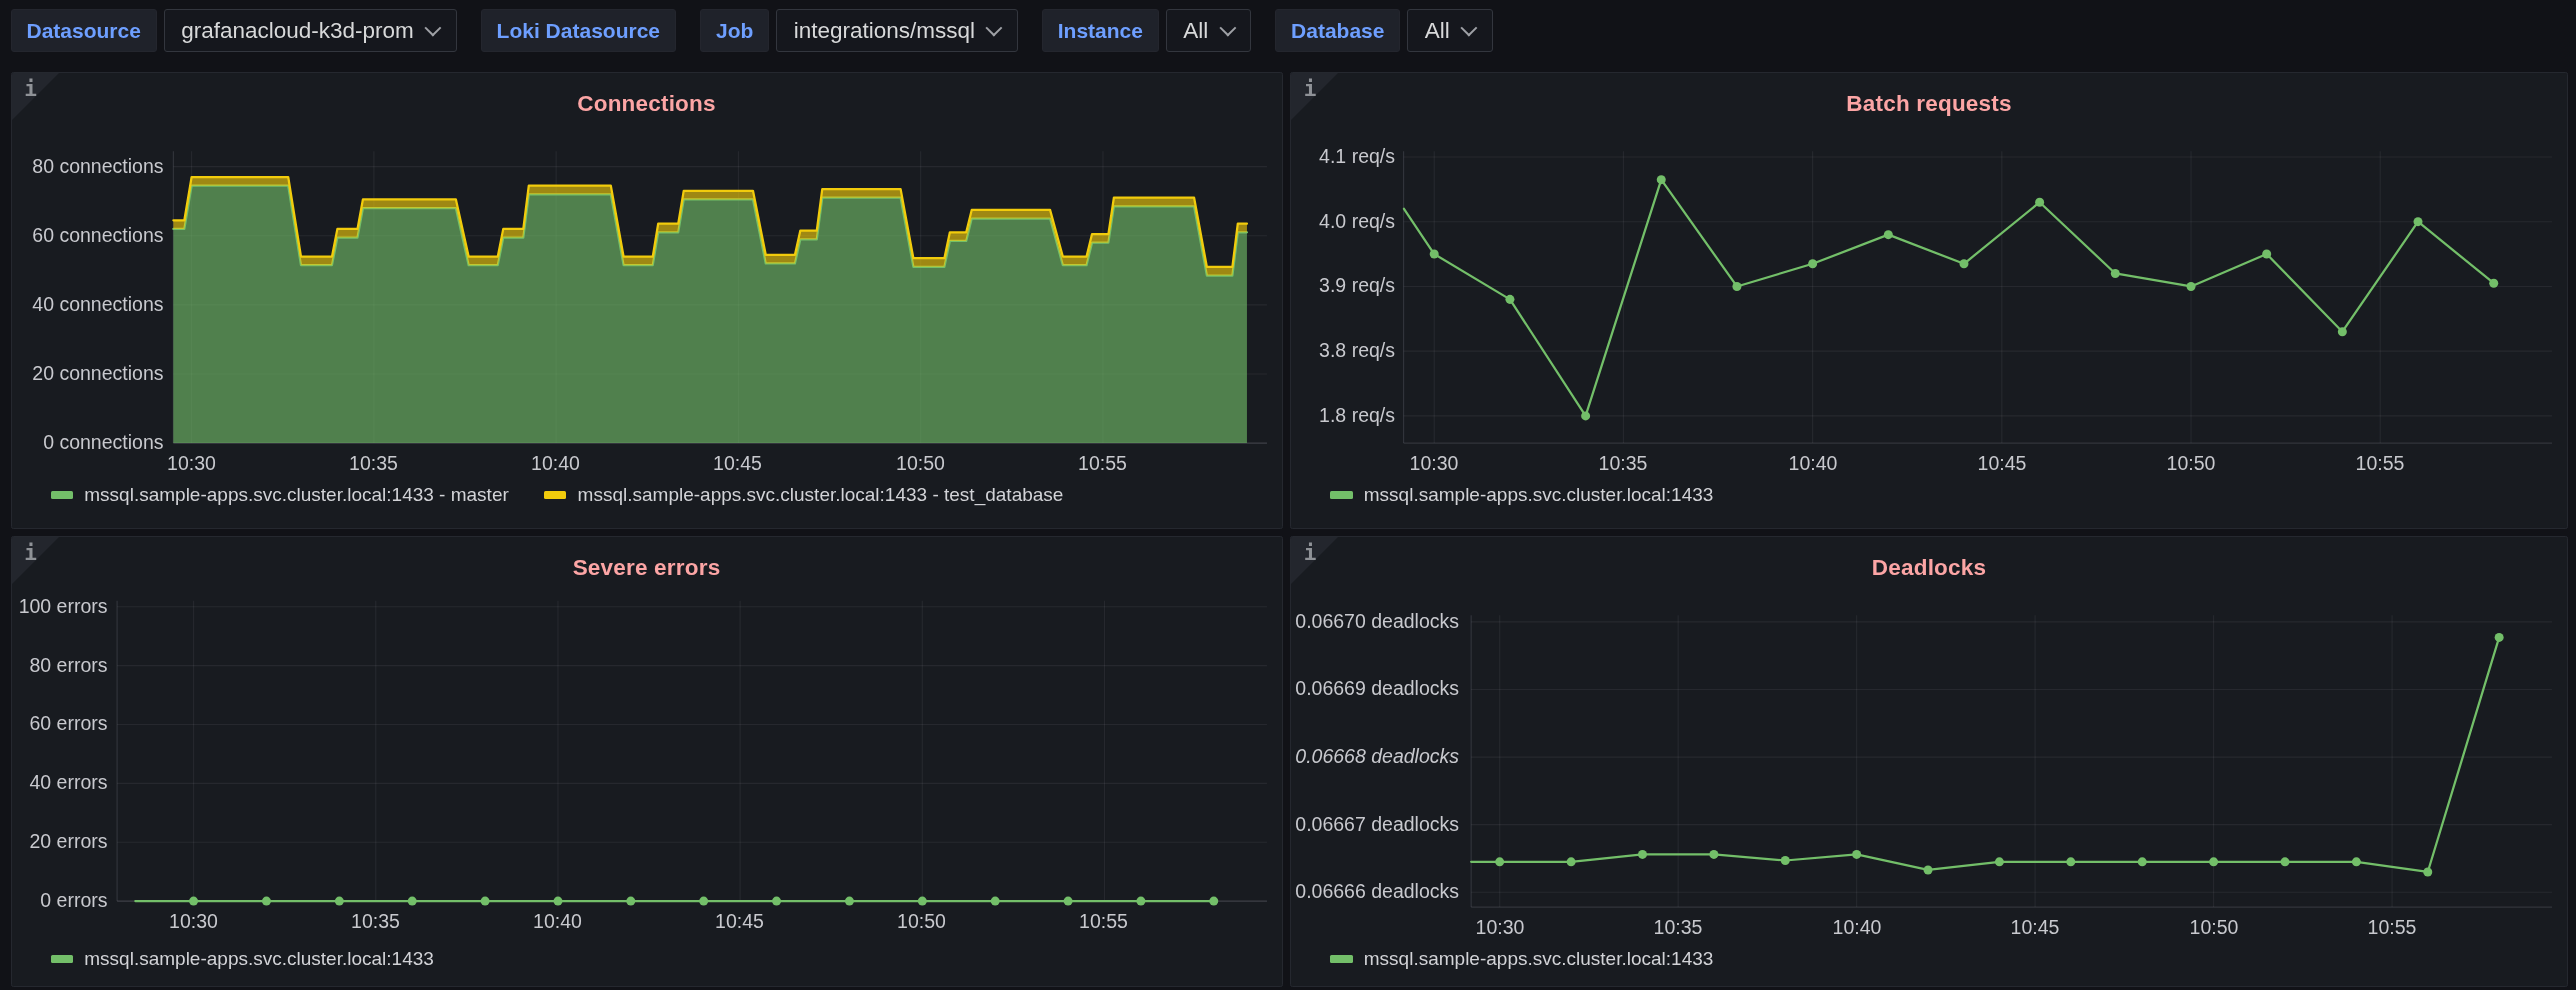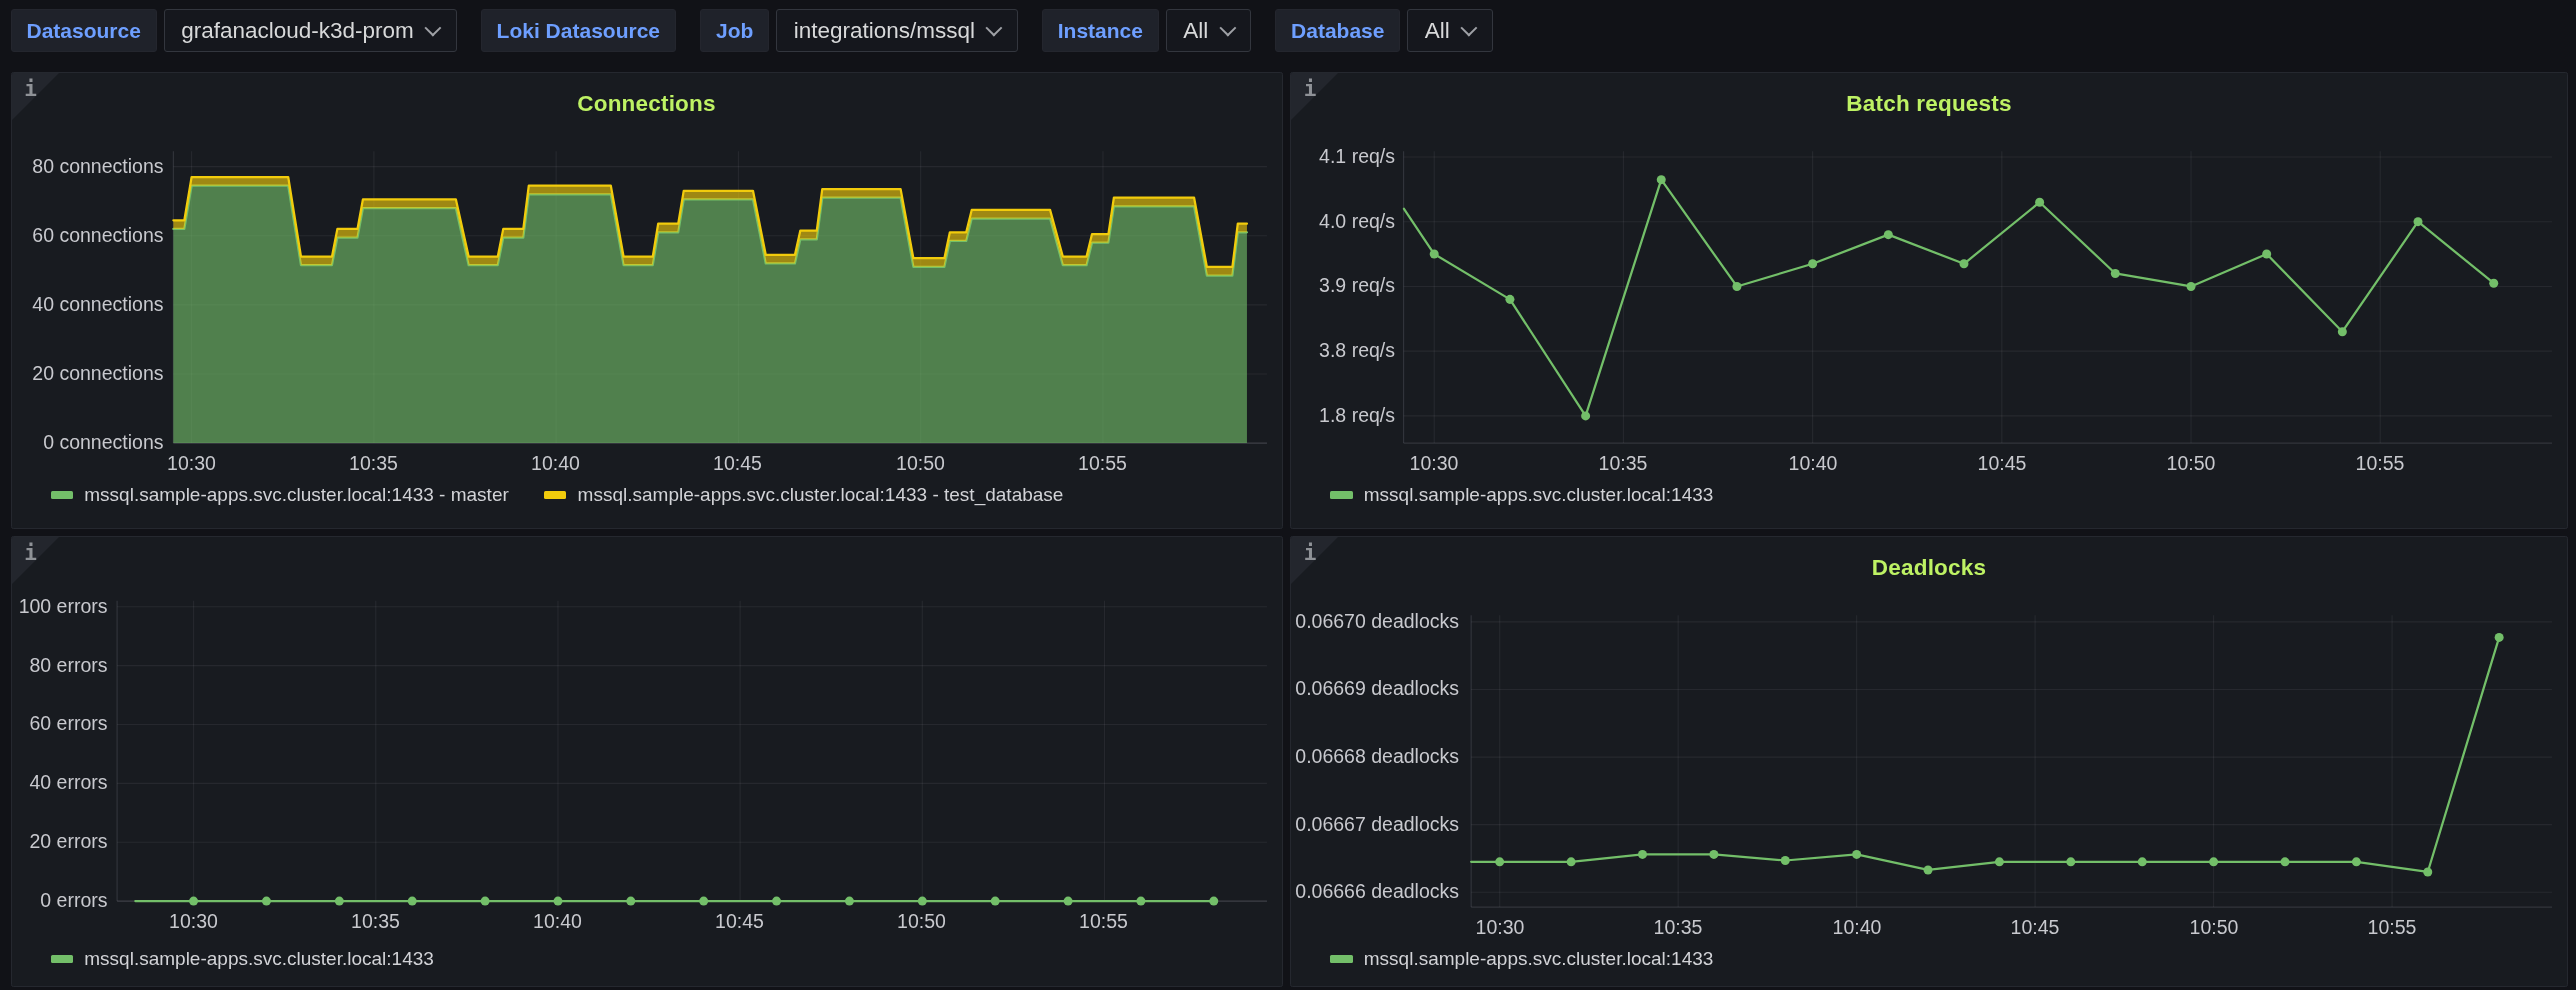--- a/index.html
+++ b/index.html
@@ -15,21 +15,21 @@
                 font-size:22.5px;padding:0 16.5px;border-radius:3px;border:0.8px solid #33363e;cursor:pointer;}
   .chev{width:9.8px;height:9.8px;border-right:2.3px solid #9fa1a6;border-bottom:2.3px solid #9fa1a6;
         transform:rotate(45deg);margin-left:13.5px;margin-top:-4.5px;flex:0 0 auto;}
 
   
   .panel{position:absolute;background:#181b20;border:0.8px solid #25282f;border-radius:2.3px;overflow:hidden;}
   #panel-0{left:10.5px;  top:72px; width:1270px;height:455px;}
   #panel-1{left:1290px;top:72px; width:1276px;height:455px;}
   #panel-2{left:10.5px;  top:536px;width:1270px;height:449px;}
   #panel-3{left:1290px;top:536px;width:1276px;height:449px;}
-  .panel-title{position:absolute;top:18px;left:0;width:100%;text-align:center;color:#bef264;
+  .panel-title{position:absolute;top:18px;left:0;width:100%;text-align:center;color:#fca5a5;
                font-size:22.5px;font-weight:700;letter-spacing:0.2px;cursor:pointer;}
   .corner{position:absolute;top:0;left:0;width:0;height:0;
           border-top:47px solid #23262d;border-right:47px solid transparent;cursor:pointer;}
   .info-glyph{position:absolute;top:3.8px;left:12.8px;color:#8f9297;
               font-family:"DejaVu Sans Mono",monospace;font-weight:700;font-size:21px;pointer-events:none;}
   svg.chart{position:absolute;left:0;top:0;}
   .y-label{position:absolute;white-space:nowrap;color:#c8c9ce;font-size:19.5px;transform:translateY(-52%);}
   .x-label{position:absolute;white-space:nowrap;color:#c8c9ce;font-size:19.5px;transform:translateX(-50%);}
   .legend{position:absolute;left:39px;display:flex;gap:35px;}
   .panel .legend{top:411px;}
@@ -205,20 +205,21 @@
         <circle cx="1018.6" cy="485.0" r="6" fill="#73bf69"></circle>
         <circle cx="1115.7" cy="485.0" r="6" fill="#73bf69"></circle>
         <circle cx="1212.8" cy="485.0" r="6" fill="#73bf69"></circle>
         <circle cx="1309.9" cy="485.0" r="6" fill="#73bf69"></circle>
         <circle cx="1407.0" cy="485.0" r="6" fill="#73bf69"></circle>
         <circle cx="1504.0" cy="485.0" r="6" fill="#73bf69"></circle>
         <circle cx="1601.1" cy="485.0" r="6" fill="#73bf69"></circle>
       </svg>
     <div class="corner"></div>
     <div class="info-glyph">i</div>
+    <div class="panel-title">Severe errors</div>
     <div class="legend">
       <div class="legend-item">
         <span class="swatch sw-green"></span>
         <span>mssql.sample-apps.svc.cluster.local:1433</span>
       </div>
     </div>
   <div class="y-label" style="right: 1174px; top: 70px;">100 errors</div>
       <div class="y-label" style="right: 1174px; top: 129px;">80 errors</div>
       <div class="y-label" style="right: 1174px; top: 187px;">60 errors</div>
       <div class="y-label" style="right: 1174px; top: 246px;">40 errors</div>
@@ -268,21 +269,21 @@
     <div class="info-glyph">i</div>
     <div class="panel-title">Deadlocks</div>
     <div class="legend">
       <div class="legend-item">
         <span class="swatch sw-green"></span>
         <span>mssql.sample-apps.svc.cluster.local:1433</span>
       </div>
     </div>
   <div class="y-label" style="right: 1108px; top: 85px;">0.06670 deadlocks</div>
       <div class="y-label" style="right: 1108px; top: 152px; margin-left: 23px;">0.06669 deadlocks</div>
-      <div class="y-label" style="right: 1108px; top: 220px;">0.06668 deadlocks</div>
+      <div class="y-label" style="right: 1108px; top: 220px; font-style: italic;">0.06668 deadlocks</div>
       <div class="y-label" style="right: 1108px; top: 288px;">0.06667 deadlocks</div>
       <div class="y-label" style="right: 1108px; top: 355px;">0.06666 deadlocks</div>
       <div class="x-label" style="left: 209px; top: 379px;">10:30</div>
       <div class="x-label" style="left: 387px; top: 379px;">10:35</div>
       <div class="x-label" style="left: 566px; top: 379px;">10:40</div>
       <div class="x-label" style="left: 744px; top: 379px;">10:45</div>
       <div class="x-label" style="left: 923px; top: 379px;">10:50</div>
       <div class="x-label" style="left: 1101px; top: 379px;">10:55</div>
     </div>
 

